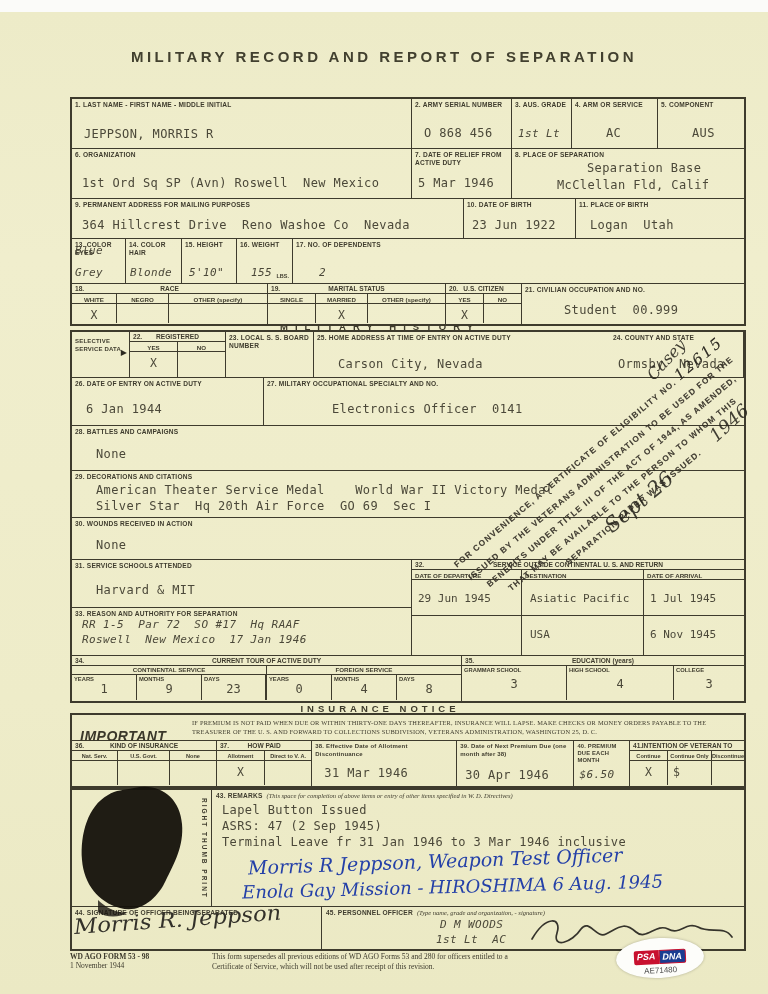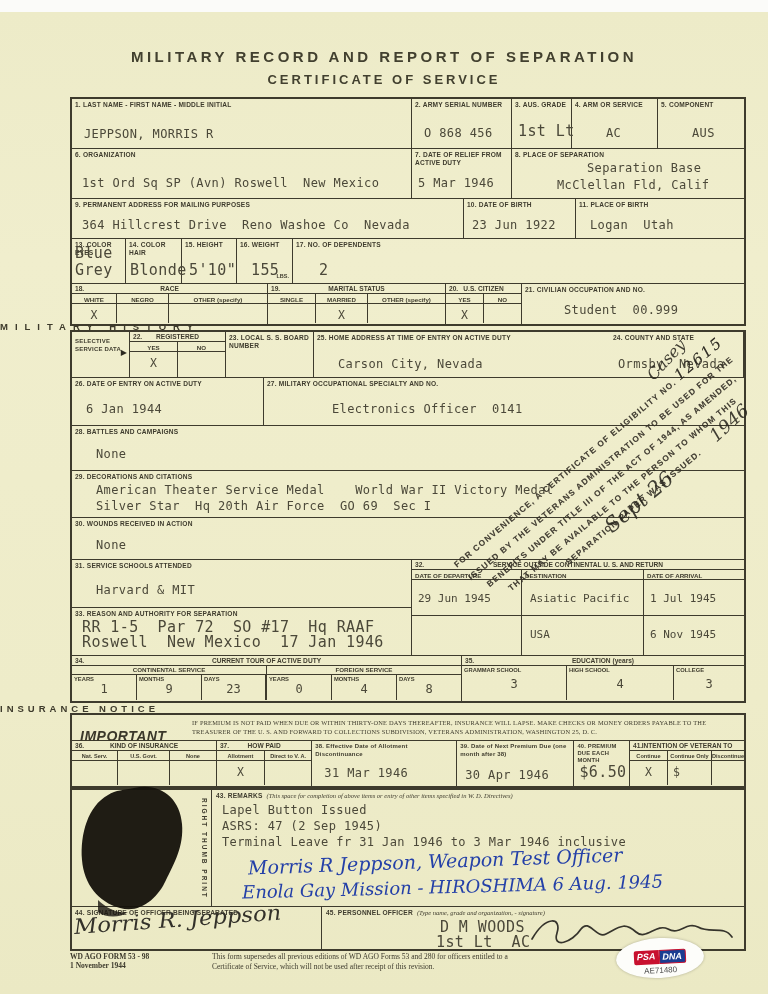--- a/index.html
+++ b/index.html
@@ -4,31 +4,31 @@
 <style>
   html,body{margin:0;padding:0;background:#fbfbf9;width:768px;height:994px;overflow:hidden;}
   *{box-sizing:border-box;}
   .paper{position:absolute;top:12px;left:0;width:768px;height:982px;
     background:linear-gradient(180deg,#edebc8,#f0eecd 25%,#eeecc9 70%,#ebe9c4);}
   .abs{position:absolute;}
   .title{position:absolute;left:0;right:0;text-align:center;font-family:"Liberation Sans",sans-serif;
     font-weight:bold;color:#42402f;}
   .t1{top:36px;font-size:15px;letter-spacing:3.5px;}
   .t2{top:60px;font-size:13px;letter-spacing:3px;}
-  .sec{position:absolute;left:0;right:8px;text-align:left;font:bold 9.5px "Liberation Sans",sans-serif;
+  .sec{position:absolute;left:0;right:8px;text-align:center;font:bold 9.5px "Liberation Sans",sans-serif;
     letter-spacing:7px;color:#3d3a2b;}
   .tbl{position:absolute;left:70px;width:676px;border:2px solid #3e3b2d;overflow:hidden;}
   .rw{display:flex;border-bottom:1px solid #3e3b2d;width:100%;}
   .rw:last-child{border-bottom:none;}
   .cx{position:relative;border-right:1px solid #3e3b2d;overflow:visible;}
   .cx.last{border-right:none;flex:1;}
   .lbl{font:bold 6.6px "Liberation Sans",sans-serif;color:#3f3c2e;padding:2px 2px 0 3px;line-height:1.25;letter-spacing:.2px;}
   .vv{position:absolute;font-family:"DejaVu Sans Mono",monospace;font-size:12px;color:#4b4839;
     letter-spacing:.4px;white-space:pre;}
-  .sm{font-size:15px;}
+  .sm{font-size:11px;font-style:italic;}
   .ttl{position:relative;height:10px;border-bottom:1px solid #3e3b2d;font:bold 6.6px "Liberation Sans",sans-serif;color:#3f3c2e;}
   .ttl .tn{position:absolute;left:3px;top:1px;}
   .ttl .tc{display:block;text-align:center;padding-top:1px;}
   .cols{display:flex;width:100%;}
   .sg{border-right:1px solid #3e3b2d;display:flex;flex-direction:column;}
   .sg.last{border-right:none;flex:1;}
   .sgh{height:10px;border-bottom:1px solid #3e3b2d;font:bold 6.2px "Liberation Sans",sans-serif;
     color:#3f3c2e;text-align:center;padding-top:2px;}
   .sgv{flex:1;font-family:"DejaVu Sans Mono",monospace;font-size:11.5px;color:#4b4839;text-align:center;padding-top:4px;}
   .gl{height:9px;border-bottom:1px solid #3e3b2d;font:bold 6.2px "Liberation Sans",sans-serif;text-align:center;color:#3f3c2e;}
@@ -54,21 +54,20 @@
   .psabox2{background:#1b3d91;color:#fff;font:bold italic 9px "Liberation Sans",sans-serif;padding:1px 3px;border:1px solid #c8102e;border-radius:0 2px 2px 0;}
   .psacert{font:8px "Liberation Sans",sans-serif;color:#4a4a4a;margin-top:2px;}
   .ftr{font:bold 7.5px "Liberation Serif",serif;color:#3c392c;}
 </style>
 </head>
 <body>
 
 <div class="paper">
 
   <div class="title t1">MILITARY RECORD AND REPORT OF SEPARATION</div>
-  <div class="title t2">CERTIFICATE OF SERVICE</div>
 
   <div class="tbl" style="top:85px;">
     <div class="rw" style="height:50px;">
       <div class="cx" style="width:340px;">
         <div class="lbl">1. LAST NAME - FIRST NAME - MIDDLE INITIAL</div>
         <div class="vv" style="left:12px;bottom:7px;">JEPPSON, MORRIS R</div>
       </div>
       <div class="cx" style="width:100px;">
         <div class="lbl">2. ARMY SERIAL NUMBER</div>
         <div class="vv" style="left:12px;bottom:8px;">O 868 456</div>
@@ -483,21 +482,21 @@
         <div class="vv sm" style="left:114px;top:26px;">1st Lt  AC</div>
         <svg class="abs" style="right:8px;top:4px;z-index:6;" width="210" height="38" viewBox="0 0 210 38">
           <path d="M6,28 C20,4 36,6 31,22 C26,38 46,32 55,18 C63,7 70,28 80,23 C92,17 98,10 110,21 C120,30 130,12 142,18 C154,25 160,10 172,16 C184,23 198,14 206,26" stroke="#36342c" fill="none" stroke-width="1.7" stroke-linecap="round"></path>
         </svg>
       </div>
     </div>
   </div>
 
   <div class="abs" style="left:70px;top:940px;">
     <div class="ftr">WD AGO FORM 53 - 98</div>
-    <div class="ftr" style="font-weight:bold;">1 November 1944</div>
+    <div class="ftr" style="font-weight:normal;">1 November 1944</div>
   </div>
   <div class="abs" style="left:212px;top:940px;width:300px;font:7.5px 'Liberation Serif',serif;color:#3c392c;line-height:1.35;">This form supersedes all previous editions of WD AGO Forms 53 and 280 for officers entitled to a Certificate of Service, which will not be used after receipt of this revision.</div>
 
   <div class="psa">
     <span class="psarow">
       <span class="psabox1">PSA</span>
         <span class="psabox2">DNA</span>
     </span>
     <div class="psacert">AE71480</div>
   </div>

